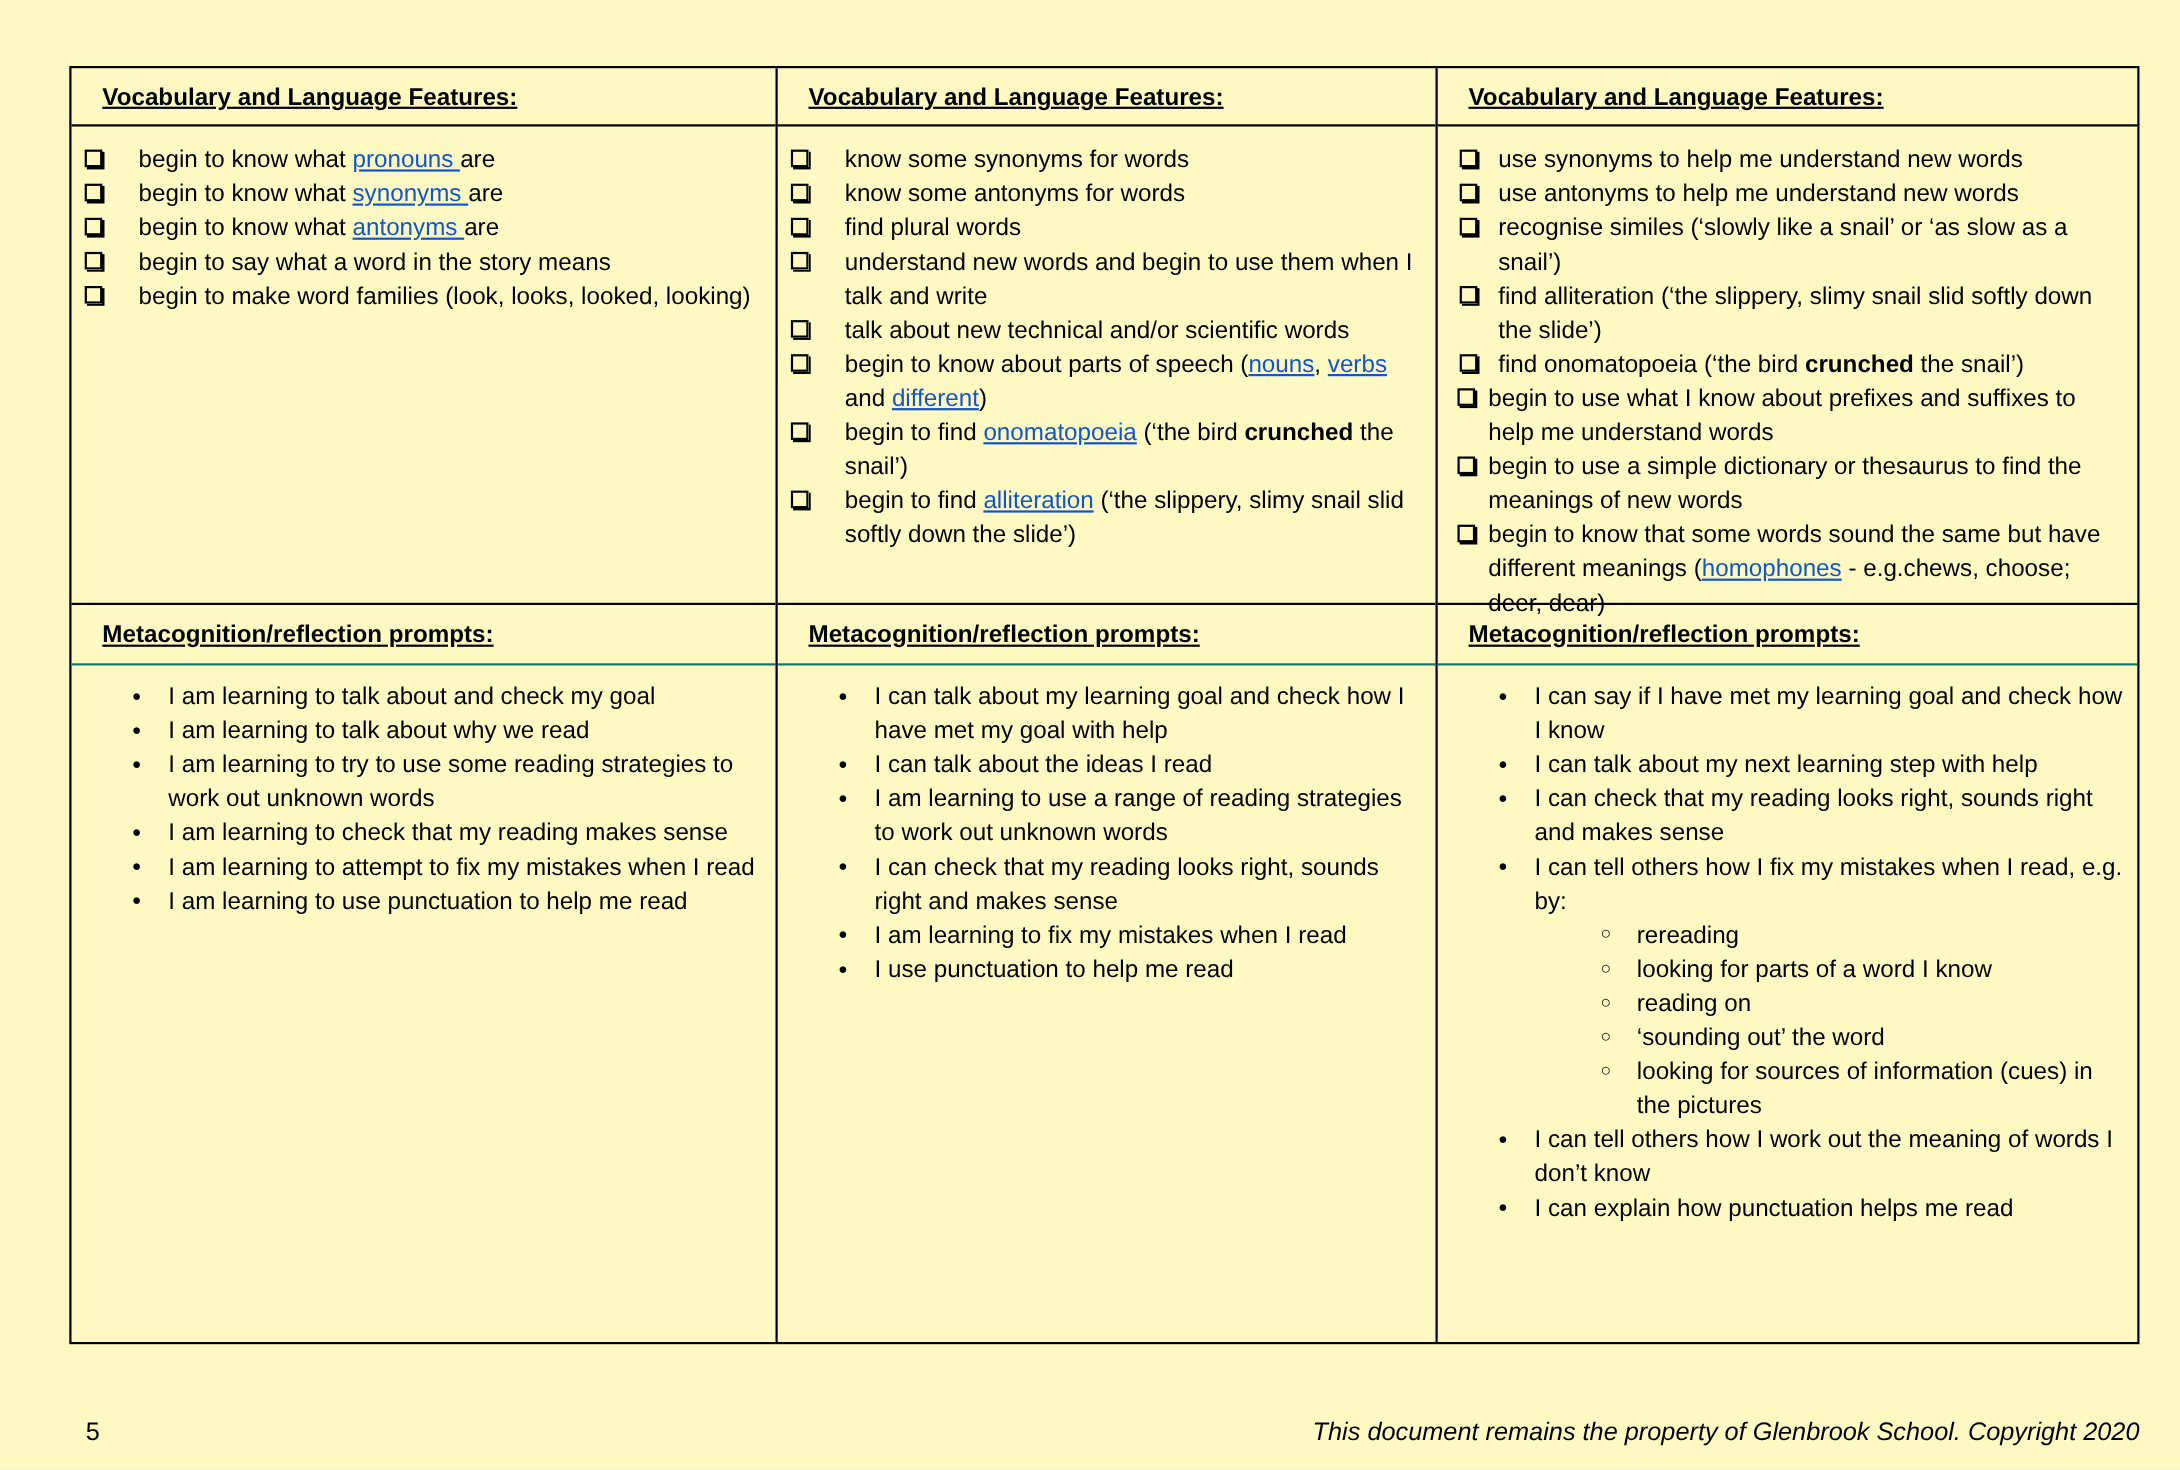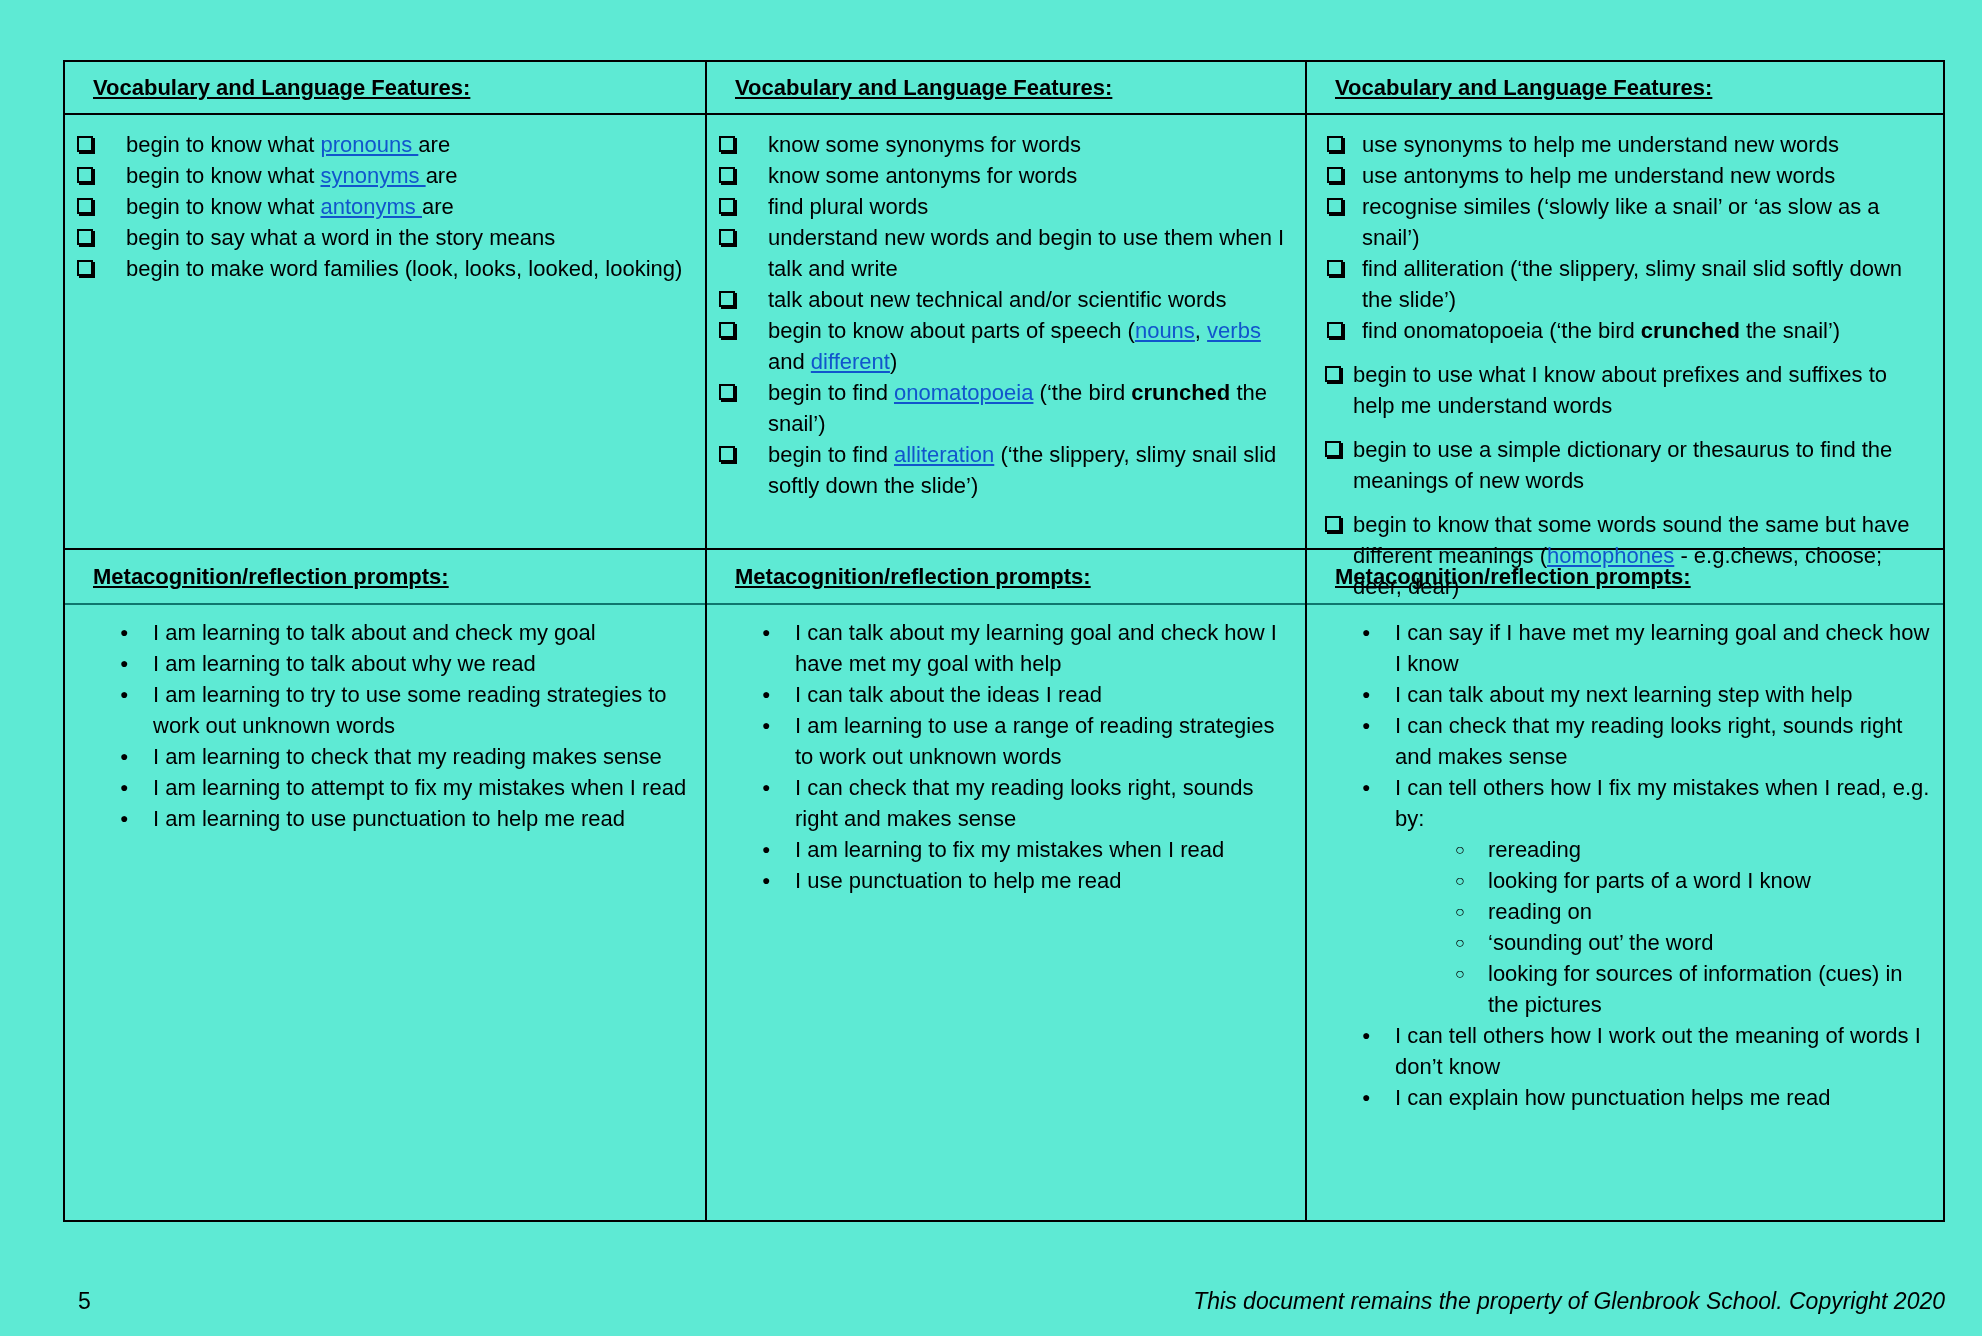--- a/index.html
+++ b/index.html
@@ -1,16 +1,16 @@
 <!DOCTYPE html>
 <html><head>
 <meta charset="utf-8">
 <style>
   html,body{margin:0;padding:0;background:#e8e8e8;}
-  .page{position:relative;width:1982px;height:1336px;background:#5eead4;
+  .page{position:relative;width:1982px;height:1336px;background:#fef9c3;
         font-family:"Liberation Sans","DejaVu Sans",sans-serif;color:#000;overflow:hidden;}
   .table{position:absolute;left:63px;top:60px;width:1882px;height:1162px;
          border:2px solid #000;box-sizing:border-box;display:flex;}
   .col{display:flex;flex-direction:column;box-sizing:border-box;}
   .col.c1{width:640px;}
   .col.c2{width:600px;}
   .col.c3{flex:1;}
   .col + .col{border-left:2px solid #000;}
   .cell{box-sizing:border-box;}
   .cell.h1{height:53px;border-bottom:2px solid #000;padding:13px 10px 0 28px;}
@@ -21,21 +21,21 @@
 
   .li{display:flex;font-size:22px;line-height:31px;padding-right:12px;}
   .li .marker{flex:none;}
   .li .text{flex:1;}
 
   
   .li.check{padding-left:12px;}
   .li.check .marker{width:49px;}
   .c3 .li.check{padding-left:20px;}
   .c3 .li.check .marker{width:35px;}
-  .c3 .li.check.snug{padding-left:18px;padding-right:20px;margin-top:13px;}
+  .c3 .li.check.snug{padding-left:18px;padding-right:20px;}
   .c3 .li.check.snug .marker{width:28px;}
   .cbx{display:block;width:12px;height:12px;border:2px solid #000;
        box-shadow:2px 2px 0 0 #000;margin-top:7px;}
 
   
   .li.bullet{padding-left:55px;}
   .li.bullet .marker{width:33px;font-size:14px;}
   .li.sub{padding-left:148px;}
   .li.sub .marker{width:33px;font-size:16px;}
 

